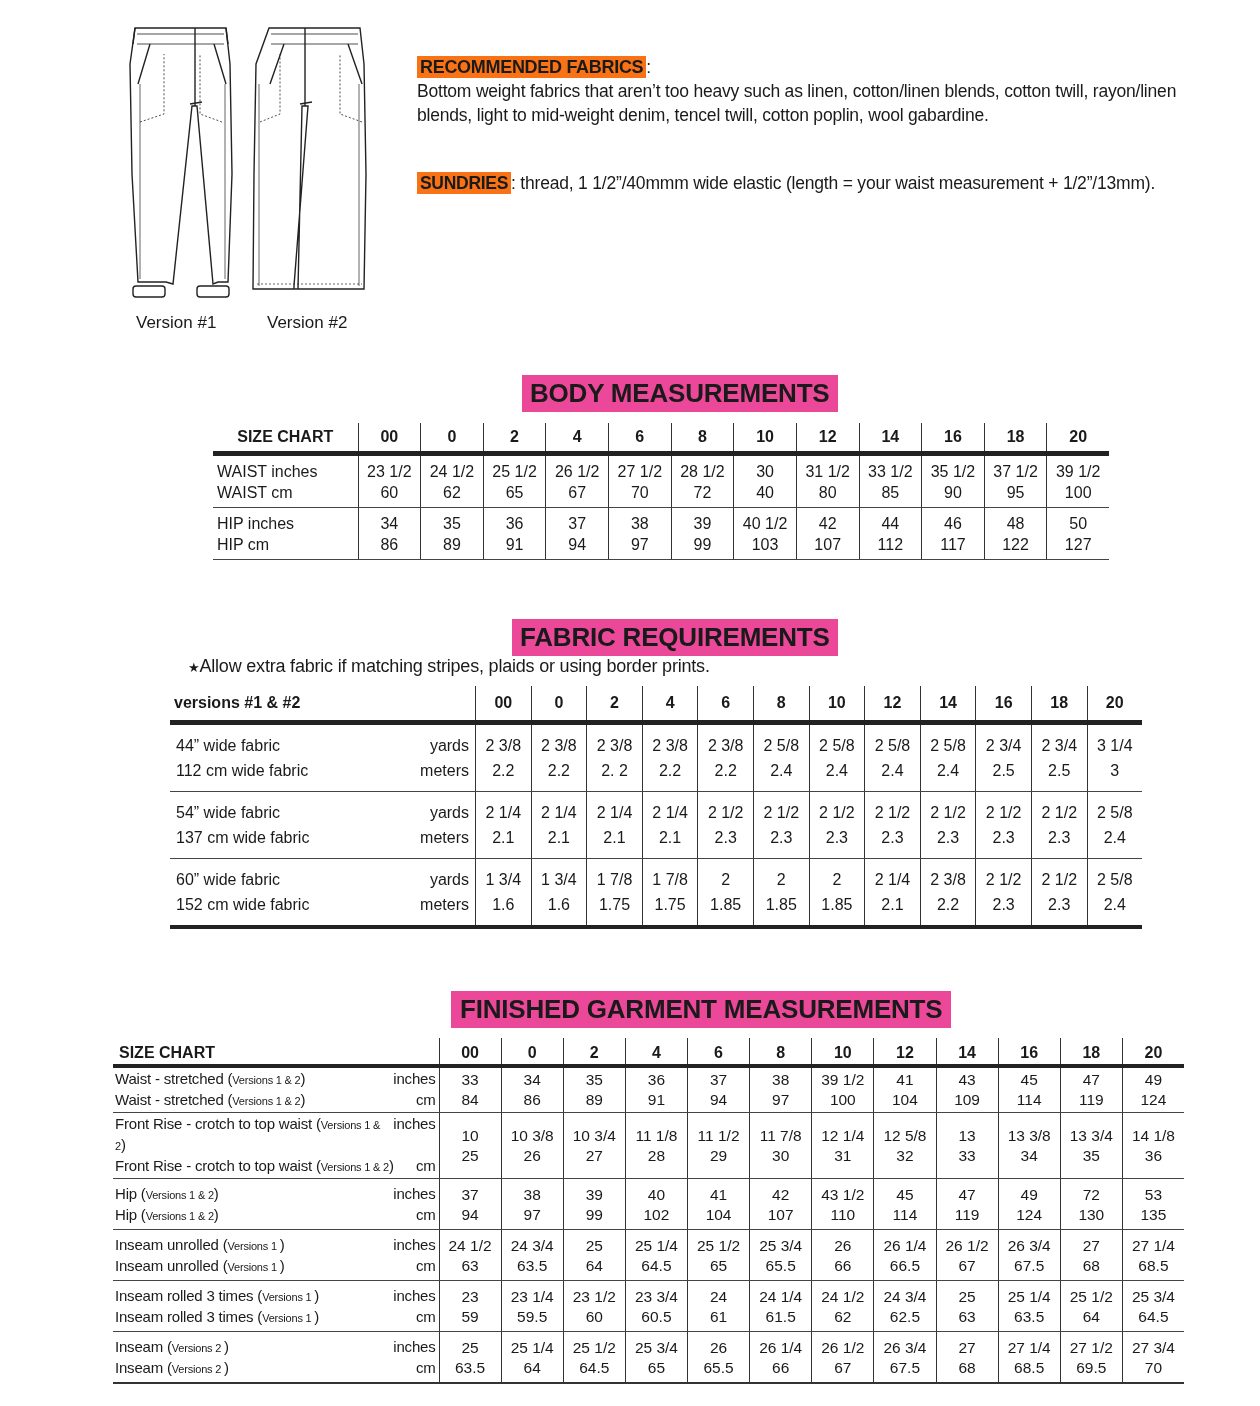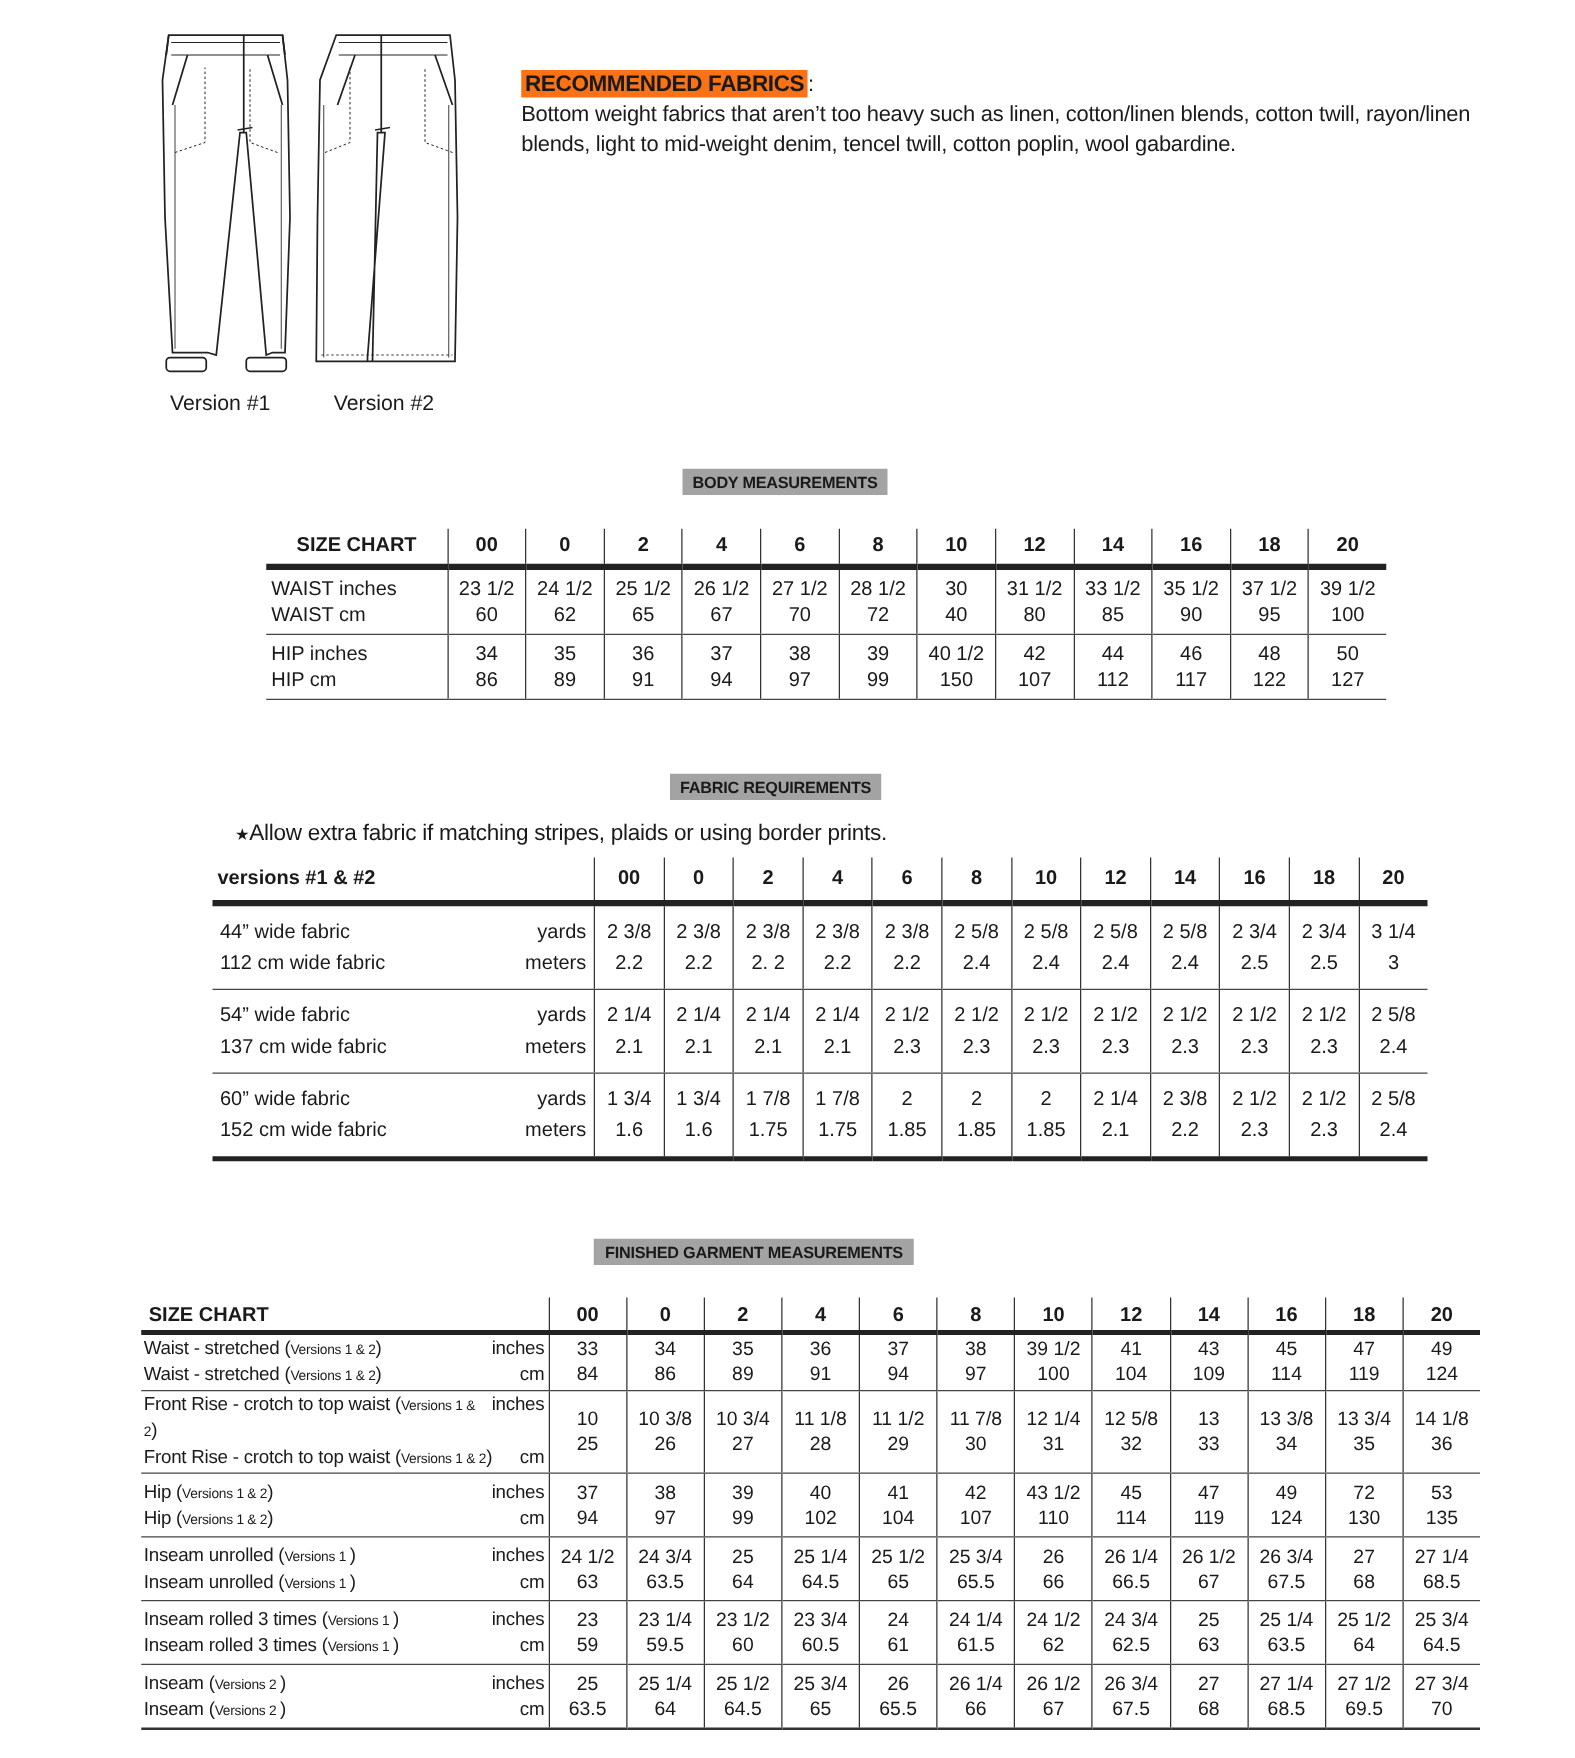--- a/index.html
+++ b/index.html
@@ -10,21 +10,21 @@
 
   
   #illus { position: absolute; left: 118px; top: 24px; width: 260px; height: 320px; }
   .ver-label { position: absolute; top: 313px; font-size: 17px; }
 
   
   #notions { position: absolute; left: 417px; top: 55px; width: 760px; font-size: 17.5px; line-height: 24px; letter-spacing: -0.2px; }
   #notions .block { margin-bottom: 0; }
   #notions .fabrics-head { font-size: 18px; }
 
-  .section-title { position: absolute; font-size: 13px; font-weight: bold; background: #a3a3a3; padding: 3px 8px; letter-spacing: -0.2px; margin-left: 24px; }
+  .section-title { position: absolute; font-size: 26px; font-weight: bold; background: #ec4899; padding: 3px 8px; letter-spacing: -0.2px; }
 
   table { border-collapse: collapse; position: absolute; }
   td, th { text-align: center; font-weight: normal; }
 
   
   #body-table { left: 213px; top: 423px; width: 896px; font-size: 16px; }
   #body-table th { font-weight: bold; height: 30px; border-left: 1.5px solid #333; border-bottom: 5px solid #222; font-size: 16px; }
   #body-table th:first-child { border-left: none; text-align: center; width: 145px; }
   #body-table td { border-left: 1.5px solid #333; line-height: 21px; padding: 0 1px; }
   #body-table td:first-child { border-left: none; text-align: left; padding-left: 4px; }
@@ -84,20 +84,23 @@
     </g>
   </svg>
 </div>
 <div class="ver-label" style="left:136px;">Version #1</div>
 <div class="ver-label" style="left:267px;">Version #2</div>
 
 <div id="notions">
   <div class="block">
     <span class="hl fabrics-head">RECOMMENDED FABRICS</span><span>:</span><br>
     <span>Bottom weight fabrics that aren’t too heavy such as linen, cotton/linen blends, cotton twill, rayon/linen blends, light to mid-weight denim, tencel twill, cotton poplin, wool gabardine.</span>
+  </div>
+  <div class="block" style="margin-top:44px;">
+    <span class="hl">SUNDRIES</span><span>:</span><span> thread, 1 1/2”/40mmm wide elastic (length = your waist measurement + 1/2”/13mm).</span>
   </div>
 </div>
 
 <div class="section-title" style="left:522px; top:375px;">BODY MEASUREMENTS</div>
 <table id="body-table">
   <thead>
     <tr>
       <th>SIZE CHART</th>
       <th>00</th>
       <th>0</th>
@@ -192,21 +195,21 @@
         <td>
           <div>38</div>
           <div>97</div>
         </td>
         <td>
           <div>39</div>
           <div>99</div>
         </td>
         <td>
           <div>40 1/2</div>
-          <div>150</div>
+          <div>103</div>
         </td>
         <td>
           <div>42</div>
           <div>107</div>
         </td>
         <td>
           <div>44</div>
           <div>112</div>
         </td>
         <td>

